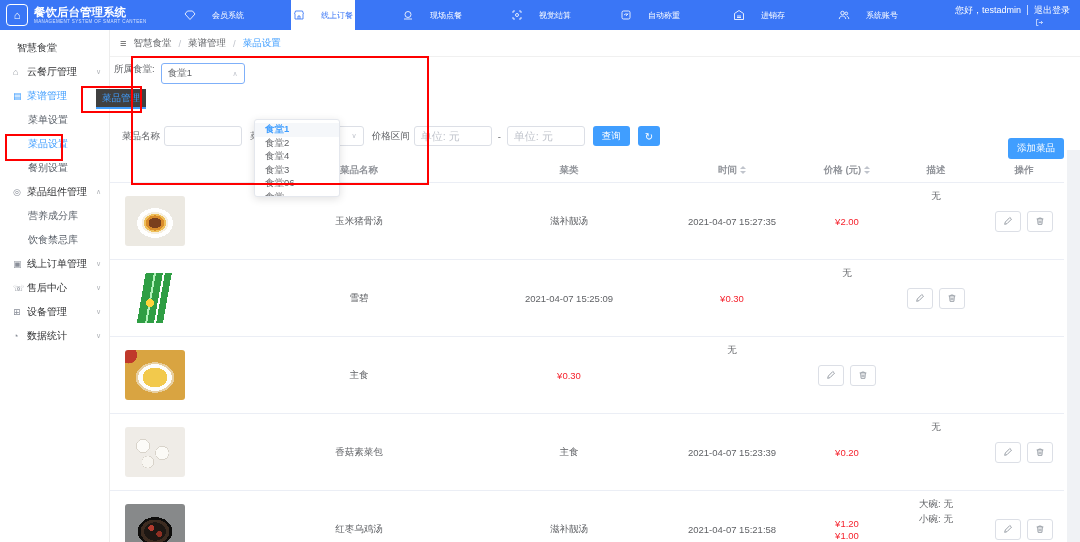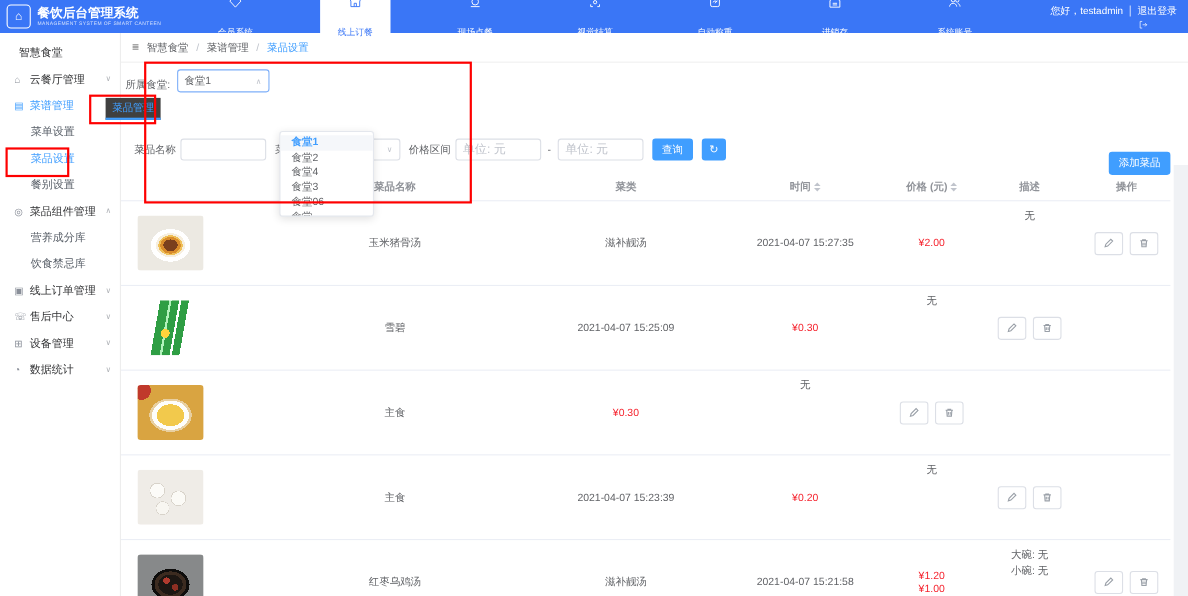--- a/index.html
+++ b/index.html
@@ -8,21 +8,21 @@
   svg{display:block}
 
   
   .topbar{height:30px;background:var(--header-blue,#3a76f6);display:flex;align-items:stretch;color:#fff;position:relative;z-index:10}
   .logo{display:flex;align-items:center;gap:6px;padding-left:6px;width:178px;box-sizing:border-box}
   .logo-box{width:20px;height:20px;border:1.5px solid #fff;border-radius:4px;display:flex;align-items:center;justify-content:center;font-size:11px;flex:none}
   .logo-txt{display:flex;flex-direction:column;line-height:1.15}
   .logo-title{font-size:11.5px;font-weight:bold;white-space:nowrap}
   .logo-sub{font-size:4.5px;opacity:.78;letter-spacing:.4px;white-space:nowrap}
   .nav{flex:1;display:flex;justify-content:space-between;padding:0 28px 0 4px}
-  .nav-item{width:64px;display:flex;flex-direction:column;align-items:center;justify-content:center;gap:16px;cursor:pointer}
+  .nav-item{width:64px;display:flex;flex-direction:row;align-items:center;justify-content:center;gap:16px;cursor:pointer}
   .nav-item svg{width:12px;height:12px;stroke:currentColor;fill:none;stroke-width:1.7}
   .nav-label{font-size:8px;white-space:nowrap}
   .nav-item.active{background:#fff;color:var(--header-blue,#3a76f6)}
   .userbox{width:152px;display:flex;flex-direction:column;justify-content:center;align-items:flex-end;padding-right:10px;font-size:9px;gap:1px;box-sizing:border-box}
   .user-line{display:flex;align-items:center;gap:6px;white-space:nowrap}
   .user-divider{width:1px;height:10px;background:rgba(255,255,255,.7)}
   .logout-ico svg{width:9px;height:9px;stroke:#fff;fill:none;stroke-width:1.7;margin-right:26px}
 
   
   .sidebar{position:absolute;left:0;top:30px;width:110px;bottom:0;background:#fff;border-right:1px solid #ededed;box-sizing:border-box;padding-top:6px;z-index:6}
@@ -35,21 +35,21 @@
   .blue{color:var(--accent-blue,#409eff)!important}
   .blue .glyph{color:var(--accent-blue,#409eff)!important}
 
   
   .main{position:absolute;left:110px;top:30px;right:0;bottom:0;background:#fff}
   .crumbbar{height:26px;border-bottom:1px solid #f0f0f0;display:flex;align-items:center;padding-left:10px;gap:7px;font-size:9.5px;color:#606266}
   .collapse-ico{font-size:11px;color:#555;cursor:pointer}
   .crumb-sep{color:#c0c4cc}
   .crumb-last{color:var(--accent-blue,#409eff)}
 
-  .belong-row{position:absolute;left:0;top:33px;display:flex;align-items:flex-end}
+  .belong-row{position:absolute;left:0;top:33px;display:flex;align-items:flex-start}
   .belong-label{margin-left:4px;font-size:9.5px;color:#606266;white-space:nowrap}
   .fake-select{margin-left:6px;width:84px;height:21px;border:1px solid #7fb0f9;border-radius:3px;display:flex;align-items:center;padding:0 6px;box-sizing:border-box;font-size:9.5px;color:#606266;background:#fff;cursor:pointer}
   .fake-select .chev,.f-select .chev{margin-left:auto;color:#c0c4cc;font-size:7px}
 
   .filter-row{position:absolute;left:0;top:96px;display:flex;align-items:center;font-size:9.5px;color:#606266;padding-left:4px;white-space:nowrap}
   .f-label{margin:0 4px 0 8px}
   .f-input{height:20px;border:1px solid #dcdfe6;border-radius:3px;width:78px;padding:0 6px;font-size:11px;color:#303133;box-sizing:border-box;outline:none}
   .f-input::placeholder{color:#c0c4cc}
   .f-select{width:88px;height:20px;border:1px solid #dcdfe6;border-radius:3px;display:flex;align-items:center;padding:0 6px;box-sizing:border-box;color:#c0c4cc;background:#fff;cursor:pointer}
   .dash{margin:0 6px}
@@ -370,20 +370,21 @@
               <path d="M2 3.5h8M4.5 3.5v-1h3v1M3.2 3.5l.5 6.5h4.6l.5-6.5M5 5.5v3M7 5.5v3"></path>
             </svg>
           </span>
       </div>
     </div>
 
     <div class="trow">
       <div class="c c-img">
           <div class="dish dish-4"></div>
         </div>
+      <div class="c">香菇素菜包</div>
       <div class="c">主食</div>
       <div class="c">2021-04-07 15:23:39</div>
       <div class="c c-price">
           <span>¥0.20</span>
         </div>
       <div class="c c-desc">
           <span>无</span>
         </div>
       <div class="c ops">
         <span class="op-btn">

